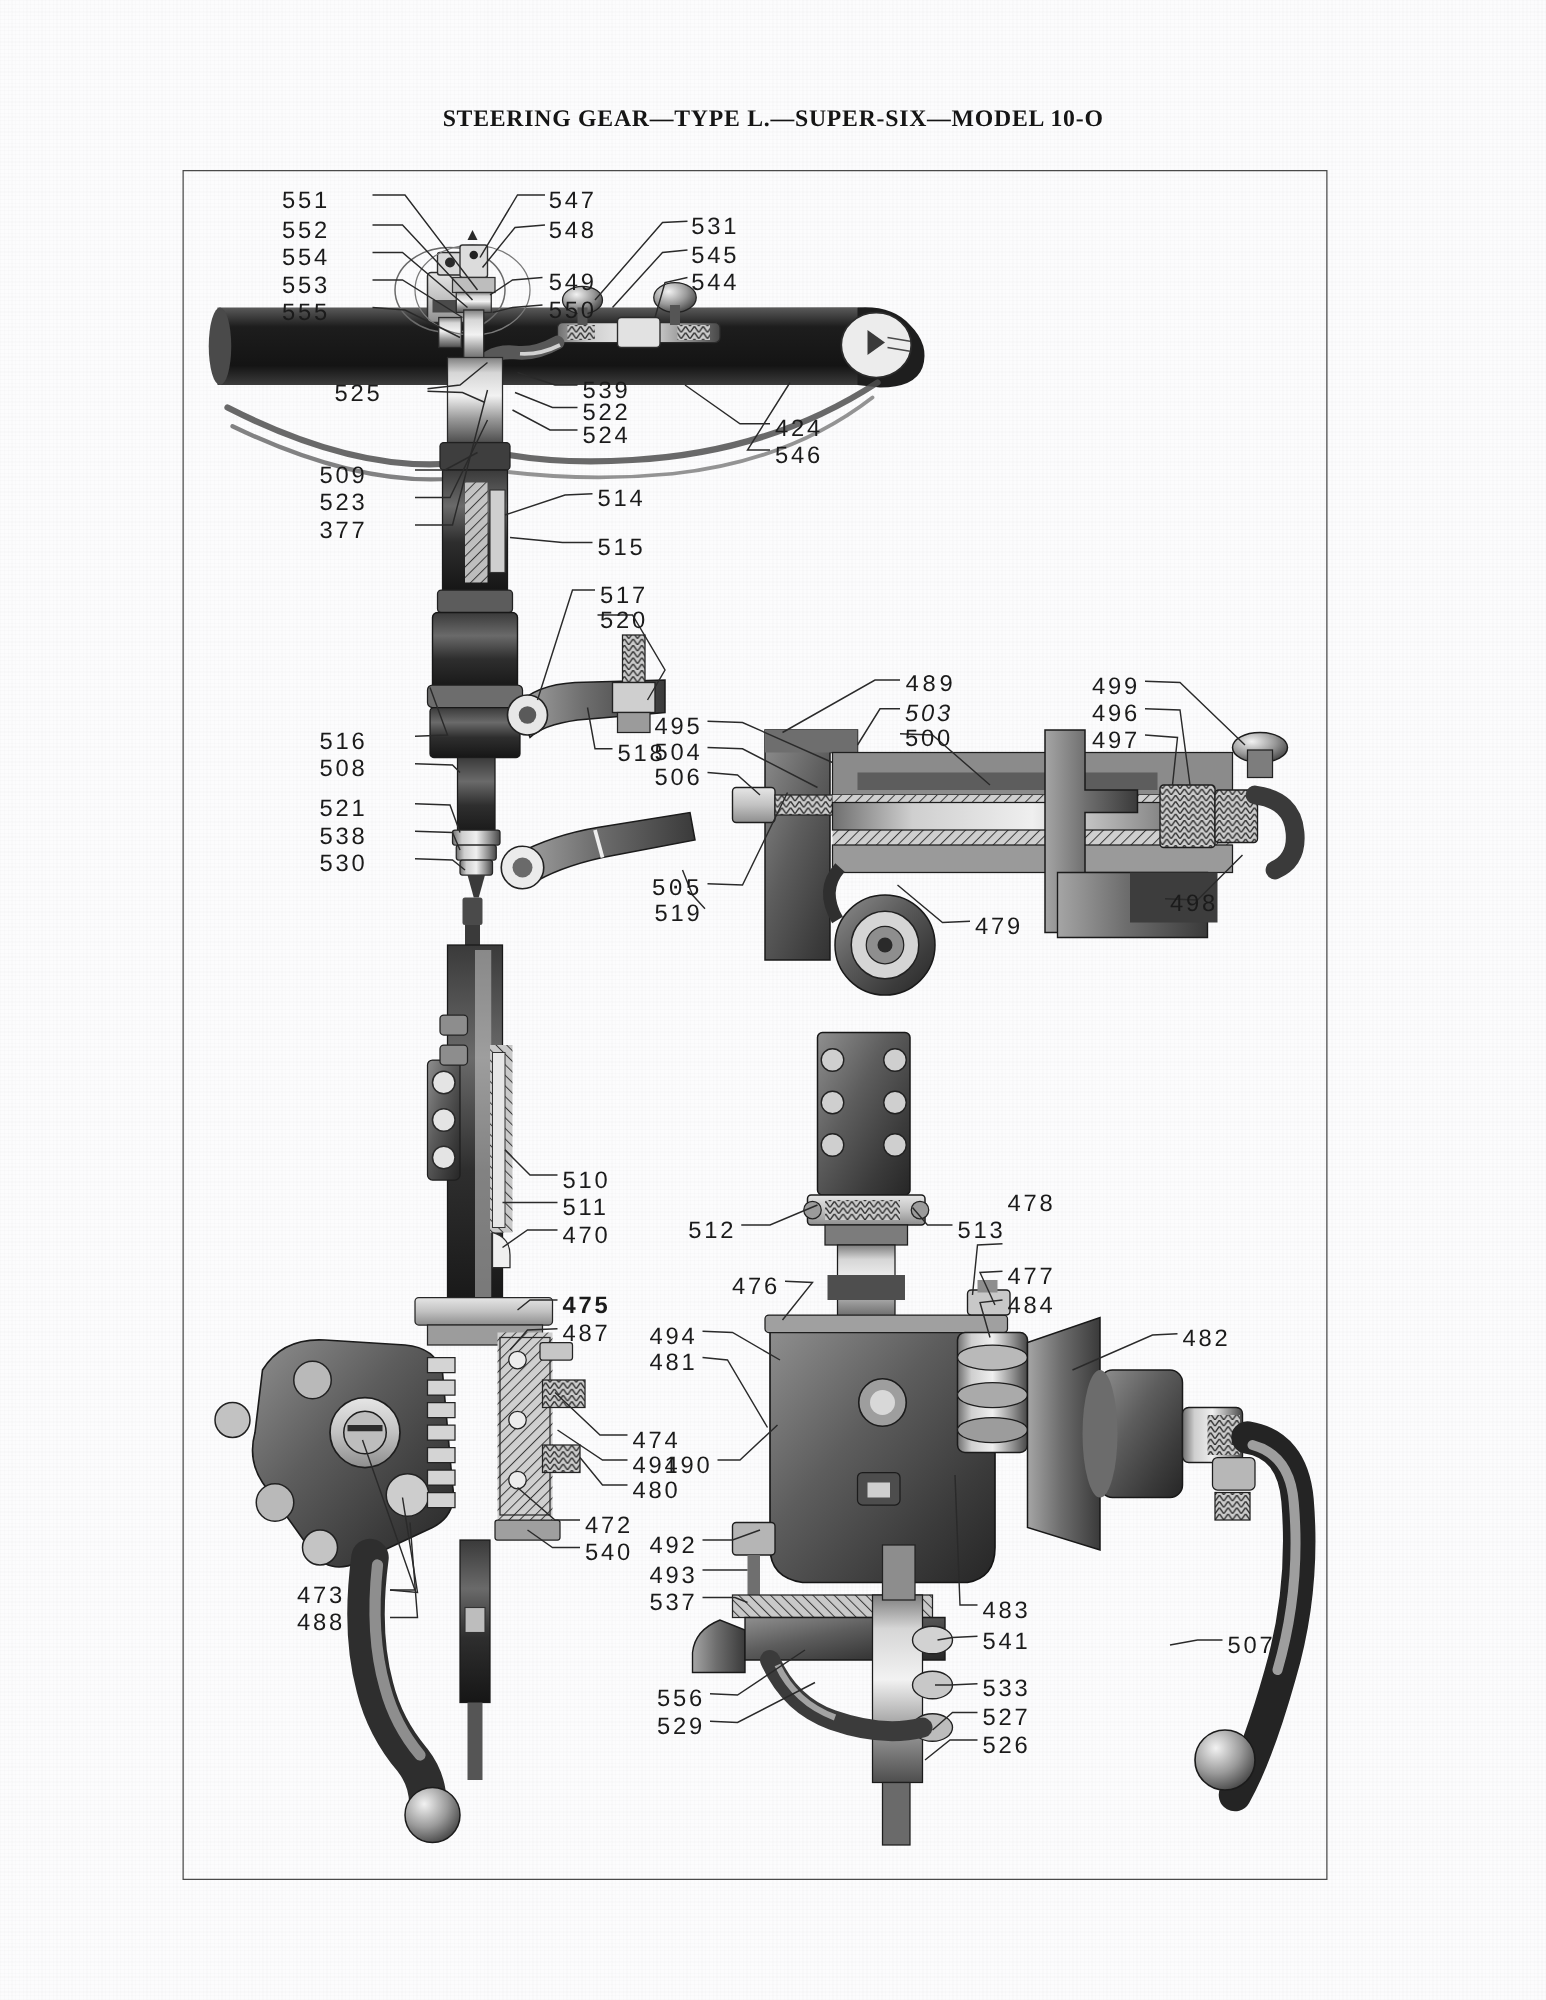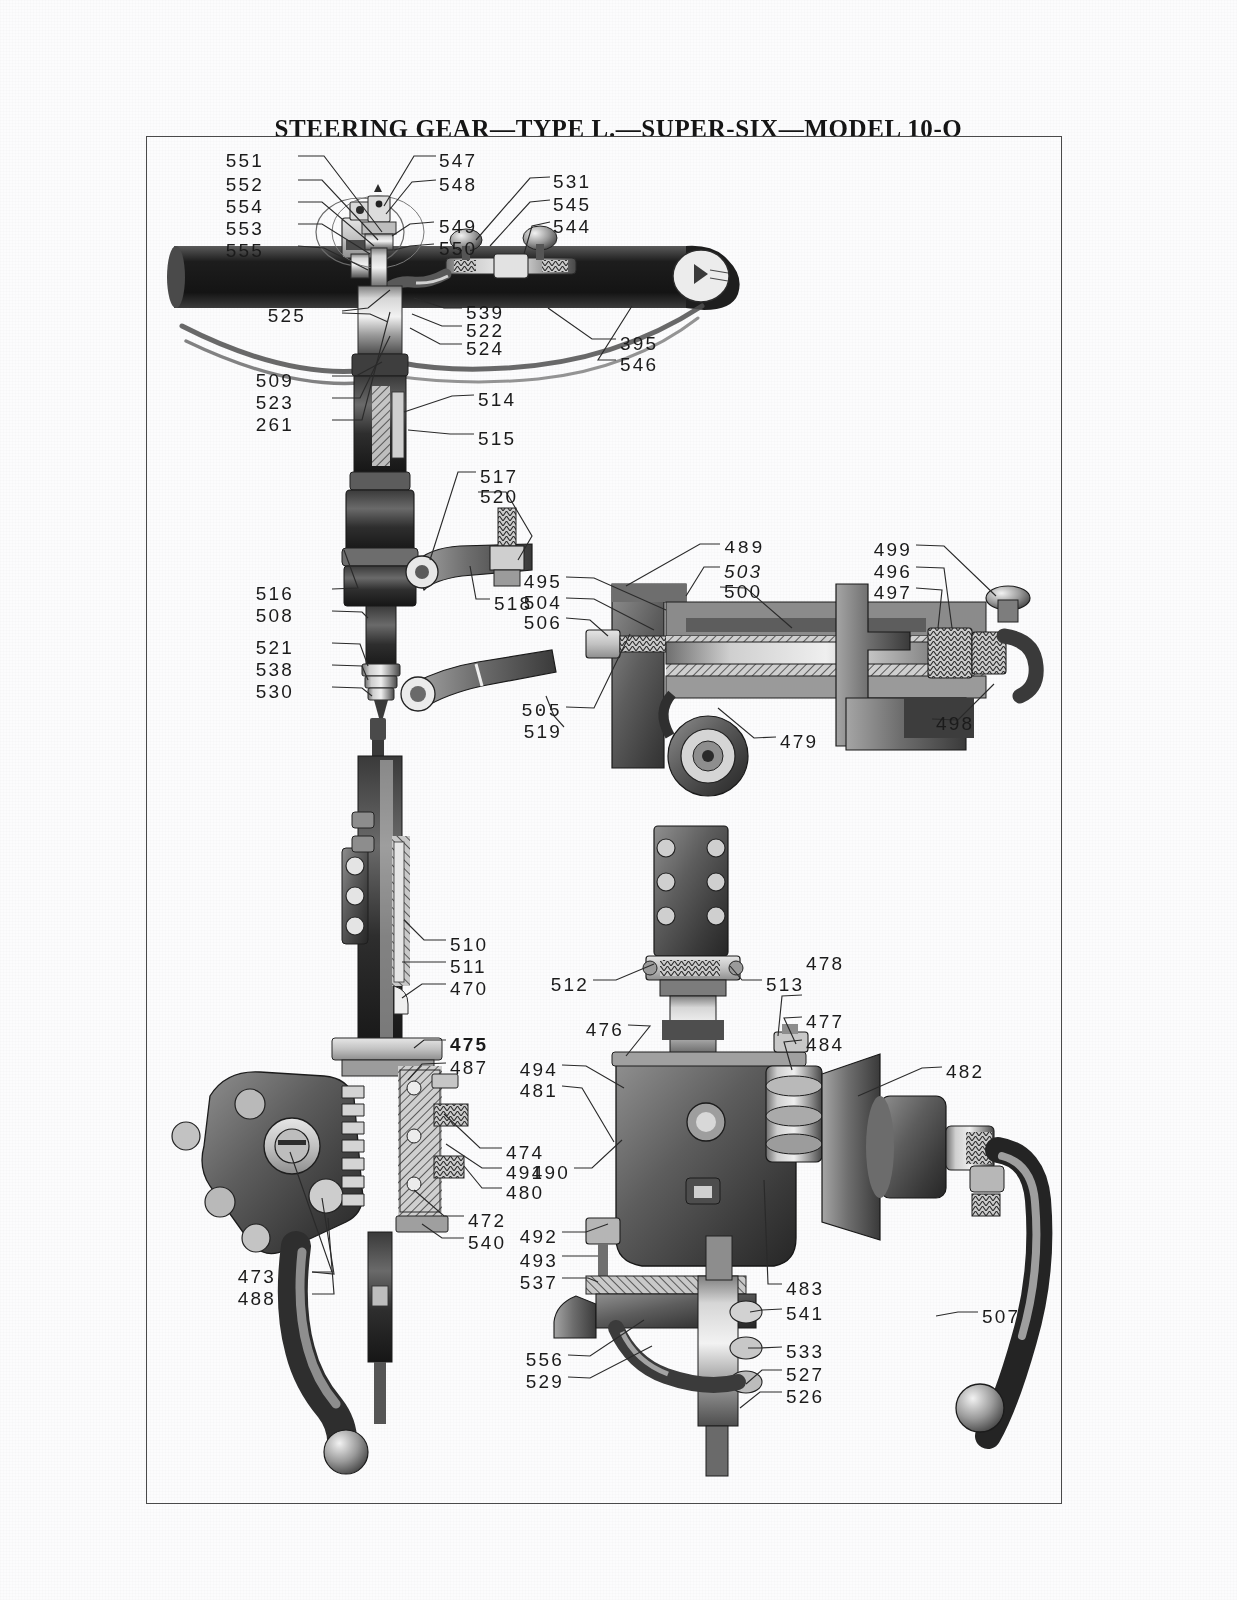--- a/index.html
+++ b/index.html
@@ -10,23 +10,22 @@
   }
   
   .grain{position:absolute;inset:0;pointer-events:none;
     background-image:
       repeating-linear-gradient(0deg,rgba(0,0,0,.012) 0 1px,transparent 1px 3px),
       repeating-linear-gradient(90deg,rgba(0,0,0,.012) 0 1px,transparent 1px 3px);
   }
   #page-title{
     position:absolute;top:85px;left:0;width:1237px;text-align:center;
     font-family:"Liberation Serif",serif;
-    font-size:25px;font-weight:700;letter-spacing:.6px;color:#151515;
+    font-size:19px;font-weight:700;letter-spacing:.6px;color:#151515;
     white-space:nowrap;
-    margin-top:30px;
   }
   #plate-frame{
     position:absolute;left:146px;top:136px;width:916px;height:1368px;
     border:1.6px solid #4a4a4a;box-sizing:border-box;background:transparent;
   }
   #art{position:absolute;left:146px;top:136px;width:916px;height:1368px;overflow:hidden;}
   svg.art{position:absolute;left:0;top:0;width:916px;height:1368px;}
   .lbl{
     position:absolute;font-family:"Liberation Sans",sans-serif;
     font-size:19px;letter-spacing:2.2px;color:#1b1b1b;white-space:nowrap;
@@ -446,25 +445,25 @@
     <div class="lbl" style="left: 439px; top: 175px;">548</div>
     <div class="lbl" style="left: 439px; top: 217px;">549</div>
     <div class="lbl" style="left: 439px; top: 239px;">550</div>
     <div class="lbl" style="left: 553px; top: 172px;">531</div>
     <div class="lbl" style="left: 553px; top: 195px;">545</div>
     <div class="lbl" style="left: 553px; top: 217px;">544</div>
     <div class="lbl r" style="left: 306px; top: 306px;">525</div>
     <div class="lbl" style="left: 466px; top: 303px;">539</div>
     <div class="lbl" style="left: 466px; top: 321px;">522</div>
     <div class="lbl" style="left: 466px; top: 339px;">524</div>
-    <div class="lbl" style="left: 620px; top: 334px;">395</div>
+    <div class="lbl" style="left: 620px; top: 334px;">424</div>
     <div class="lbl" style="left: 620px; top: 355px;">546</div>
     <div class="lbl r" style="left: 294px; top: 371px;">509</div>
     <div class="lbl r" style="left: 294px; top: 393px;">523</div>
-    <div class="lbl r" style="left: 294px; top: 415px;">261</div>
+    <div class="lbl r" style="left: 294px; top: 415px;">377</div>
     <div class="lbl" style="left: 478px; top: 390px;">514</div>
     <div class="lbl" style="left: 478px; top: 429px;">515</div>
     <div class="lbl" style="left: 480px; top: 467px;">517</div>
     <div class="lbl" style="left: 480px; top: 487px;">520</div>
     <div class="lbl" style="left: 494px; top: 594px;">518</div>
     <div class="lbl r" style="left: 294px; top: 584px;">516</div>
     <div class="lbl r" style="left: 294px; top: 606px;">508</div>
     <div class="lbl r" style="left: 294px; top: 638px;">521</div>
     <div class="lbl r" style="left: 294px; top: 660px;">538</div>
     <div class="lbl r" style="left: 294px; top: 682px;">530</div>

